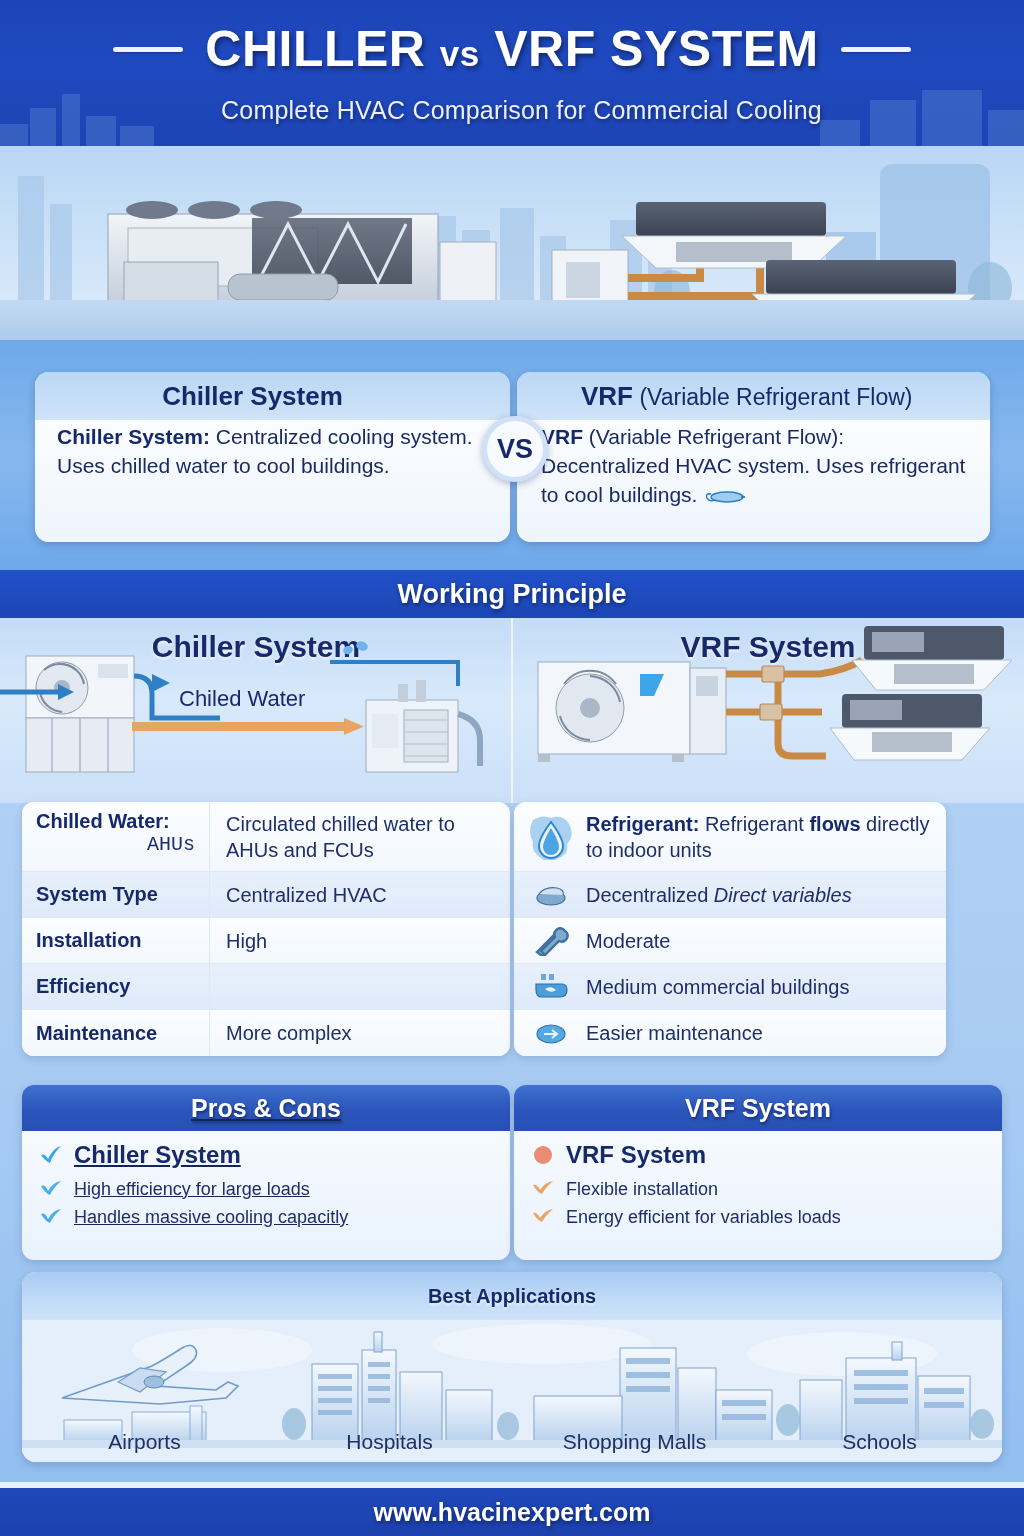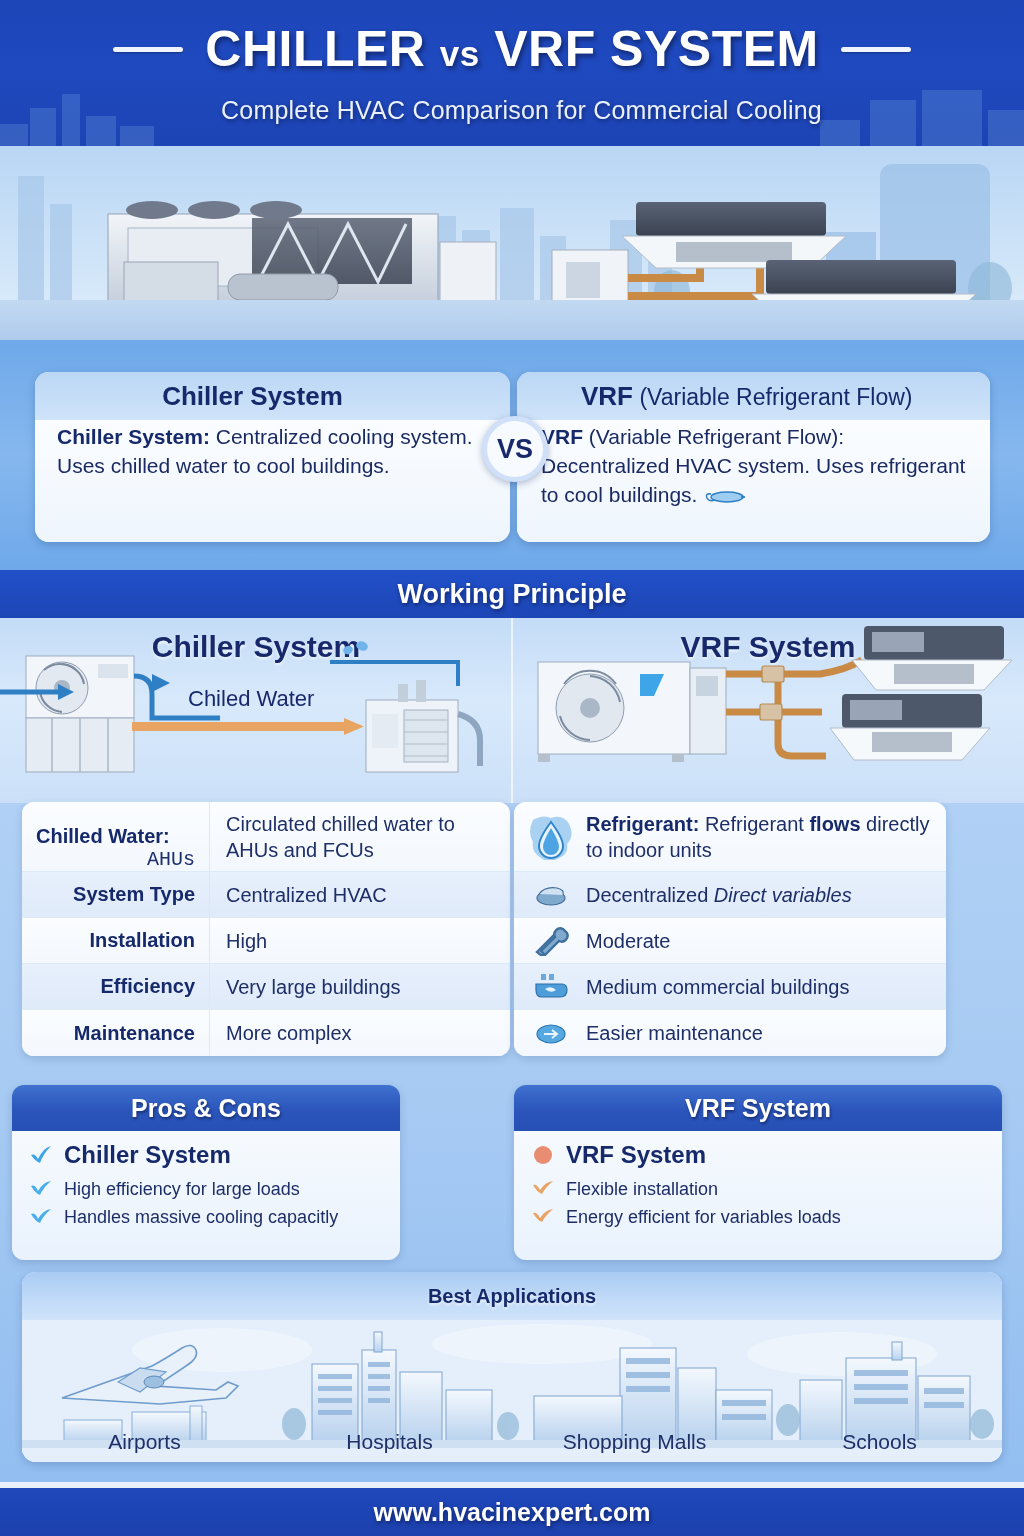--- a/index.html
+++ b/index.html
@@ -120,21 +120,21 @@
     background:rgba(255,255,255,.65);
   }
   .diag-title {
     position:absolute; top:12px; width:512px; text-align:center;
     font-size:30px; font-weight:bold; color:#17296b;
     text-shadow:0 2px 3px rgba(255,255,255,.7);
   }
   .diag-title.l { left:0; }
   .diag-title.r { left:512px; }
   .chilled-label {
-    position:absolute; left:188px; top:686px;
+    position:absolute; left:179px; top:686px;
     font-size:22px; color:#17296b; font-weight:500;
     z-index:6;
   }
 
   
   .tables { position:absolute; left:0; top:802px; width:1024px; height:270px; }
   .spec {
     position:absolute; top:0; border-radius:12px; overflow:hidden;
     background:#f5faff;
     box-shadow:0 3px 8px rgba(20,45,95,.16);
@@ -143,38 +143,38 @@
   .spec.right { left:514px; width:432px; }
   .srow { display:flex; align-items:center; border-bottom:1px solid #dfeaf7; }
   .srow:last-child { border-bottom:none; }
   .srow.odd { background:linear-gradient(180deg,#fbfdff 0%,#f3f8fe 100%); }
   .srow.even { background:linear-gradient(180deg,#e7f0fc 0%,#dfeafa 100%); }
   .srow.tall { height:70px; }
   .srow.reg { height:46px; }
   .slabel {
     width:188px; padding:0 14px; font-size:20px; font-weight:bold; color:#16296a;
     border-right:1px solid #dce8f6; height:100%;
-    display:flex; align-items:center;justify-content:flex-end;
+    display:flex; align-items:center;
   }
   .srow.tall .slabel { align-items:flex-start; padding-top:8px; flex-direction:column; text-align:right; }
   .slabel .l2 { width:100%; text-align:right; font-weight:normal; color:#1d2f6e;font-family:Liberation Mono, monospace; }
   .svalue { flex:1; padding:0 16px; font-size:20px; color:#1e2e66; line-height:1.3; }
   .spec.right .srow { padding-left:6px; }
   .ricon { width:62px; display:flex; align-items:center; justify-content:center; }
   .spec.right .svalue { padding-left:4px; }
   .svalue em { font-style:italic; }
   .svalue b { font-weight:bold; color:#16296a; }
 
   
   .procons { position:absolute; left:0; top:1085px; width:1024px; height:175px; }
   .pc {
     position:absolute; top:0; border-radius:12px; overflow:hidden;
     box-shadow:0 3px 8px rgba(20,45,95,.18);
   }
-  .pc.left { left:12px; width:388px; }
+  .pc.left { left:22px; width:488px;text-decoration:underline; }
   .pc.right { left:514px; width:488px; }
   .pc-head {
     height:46px; display:flex; align-items:center; justify-content:center;
     background:linear-gradient(180deg,#3f71cf 0%,#2b55bb 55%,#2750b5 100%);
   }
   .pc-head span { font-size:25px; font-weight:bold; color:#ffffff; text-shadow:1px 2px 3px rgba(0,0,25,.45); }
   .pc-body {
     background:linear-gradient(180deg,#f6fafe 0%,#e9f2fd 100%);
     padding:10px 16px 12px 16px; height:129px;
   }
@@ -480,21 +480,20 @@
       <div class="srow reg even">
         <div class="slabel">System Type</div>
         <div class="svalue">Centralized HVAC</div>
       </div>
       <div class="srow reg odd">
         <div class="slabel">Installation</div>
         <div class="svalue">High</div>
       </div>
       <div class="srow reg even">
         <div class="slabel">Efficiency</div>
-        <div class="svalue">Very large buildings</div>
       </div>
       <div class="srow reg odd">
         <div class="slabel">Maintenance</div>
         <div class="svalue">More complex</div>
       </div>
     </div>
 
     <div class="spec right">
       <div class="srow tall odd">
         <div class="ricon">

